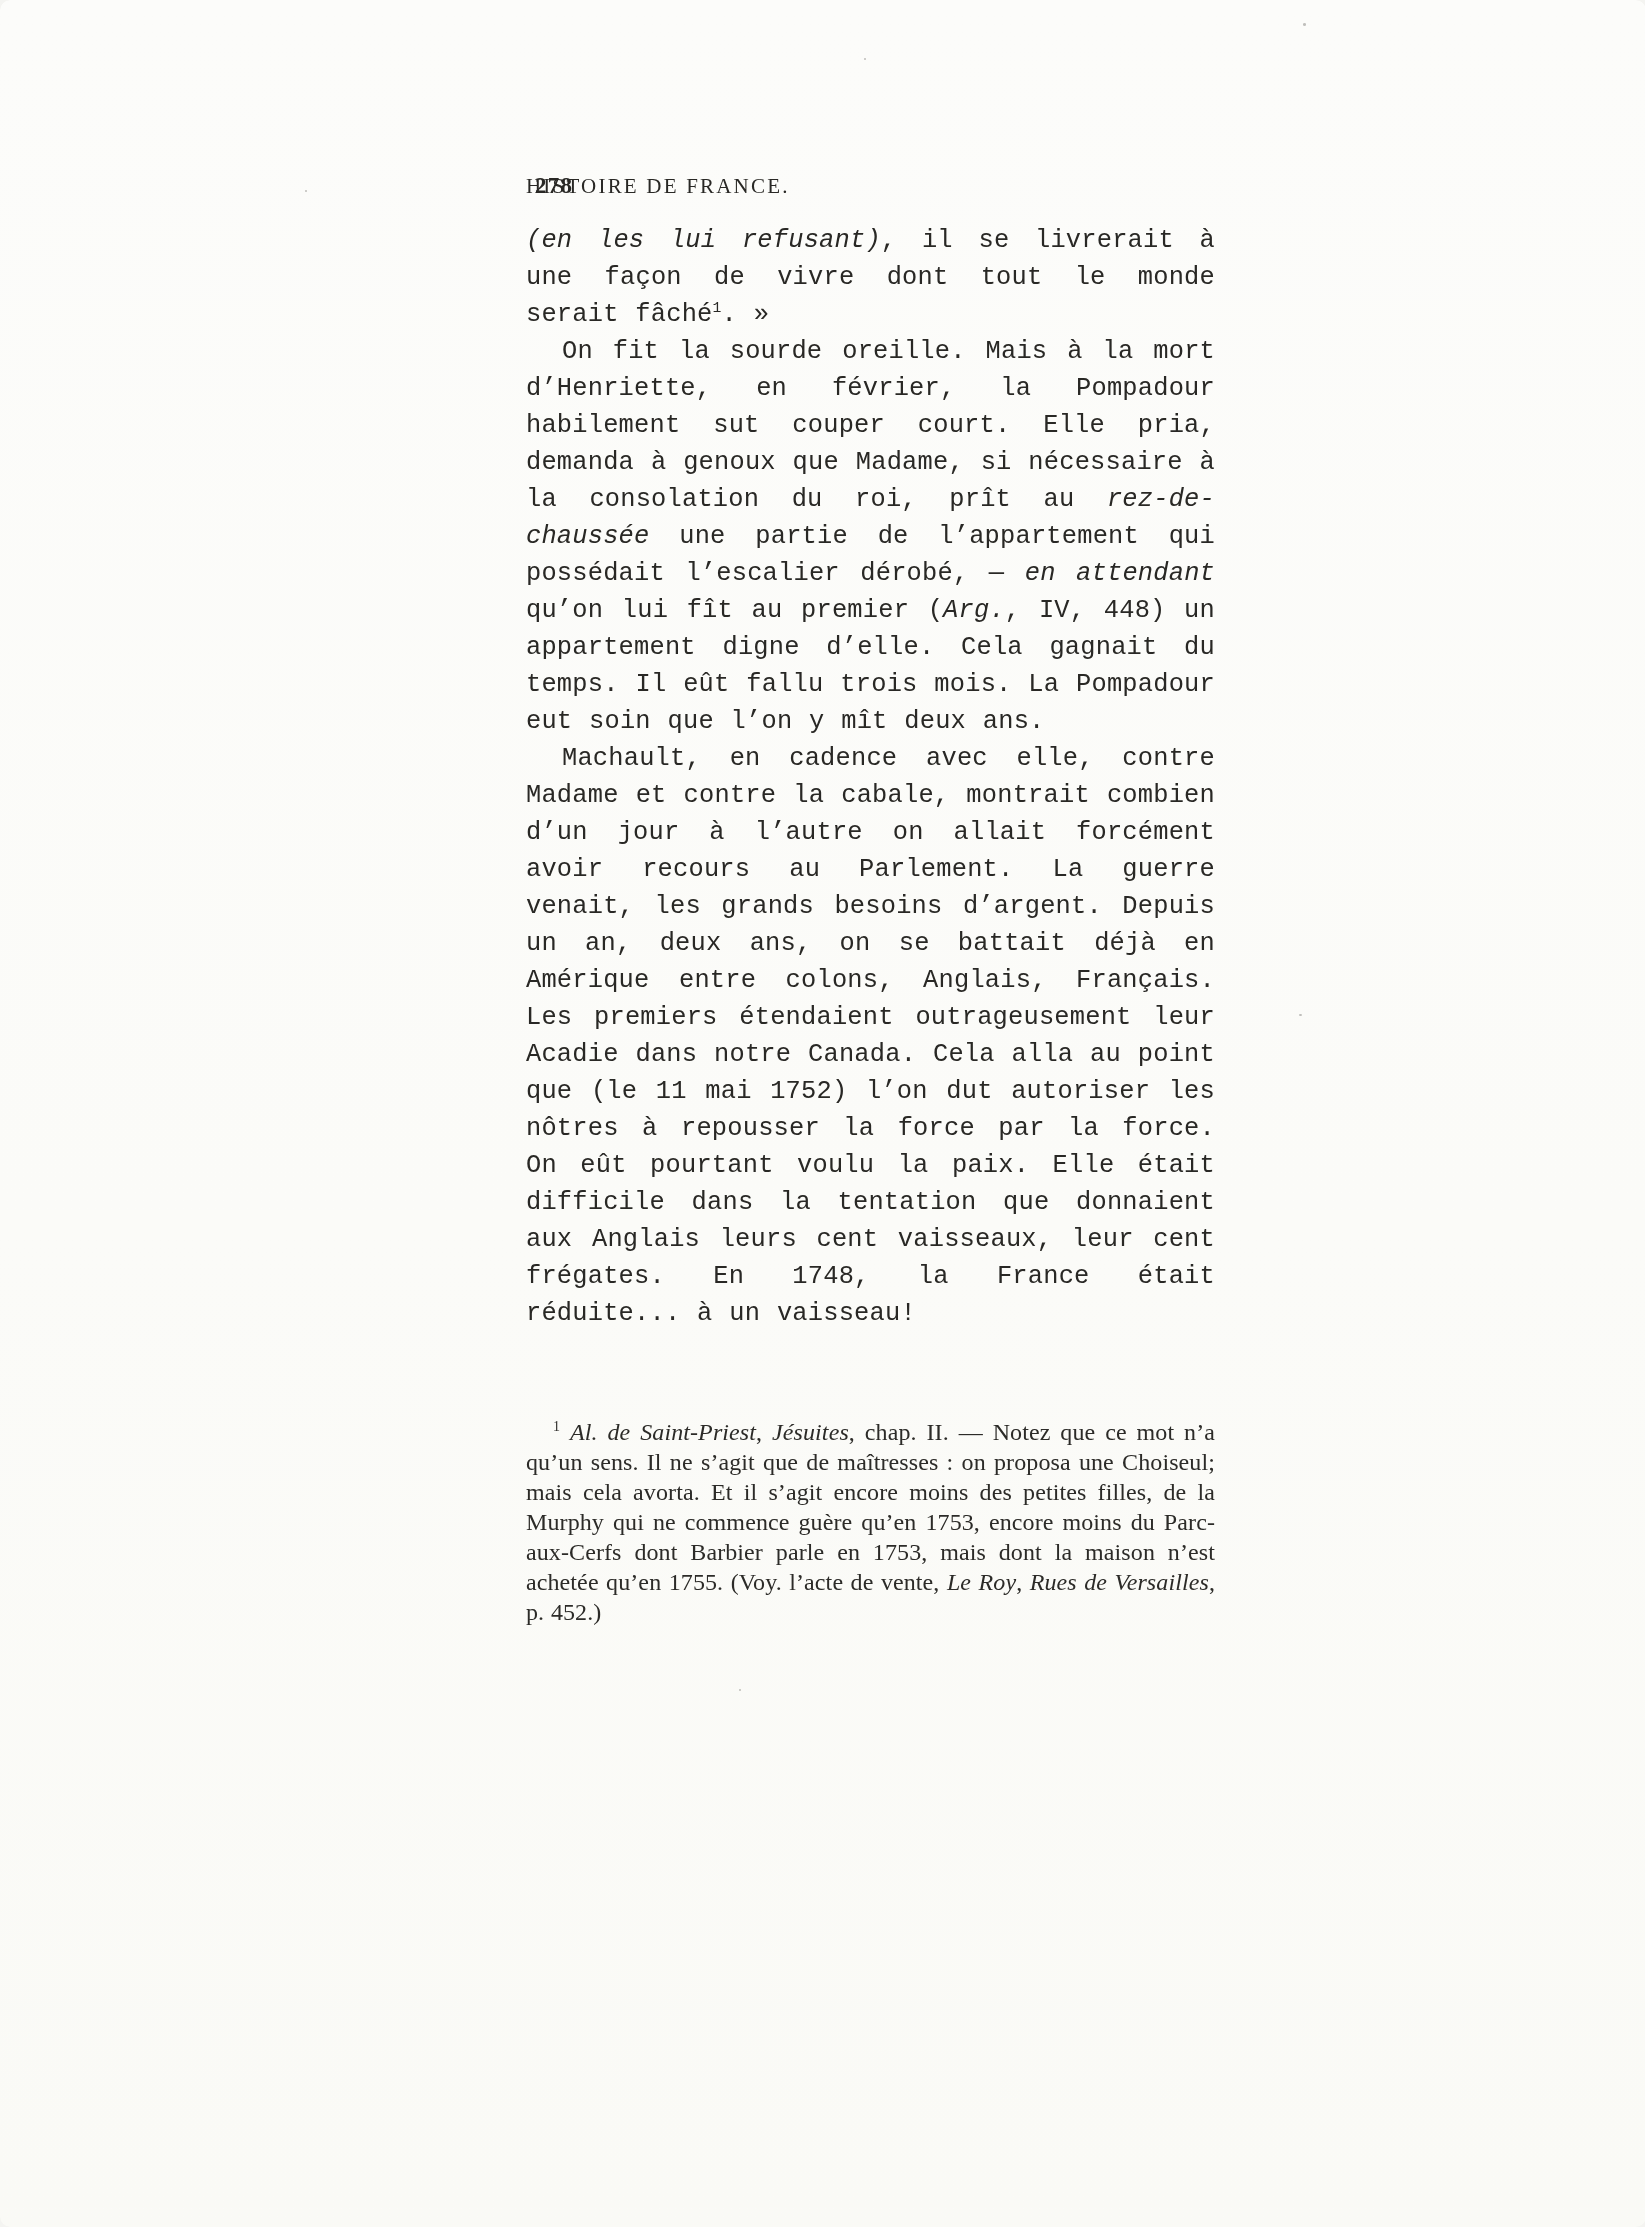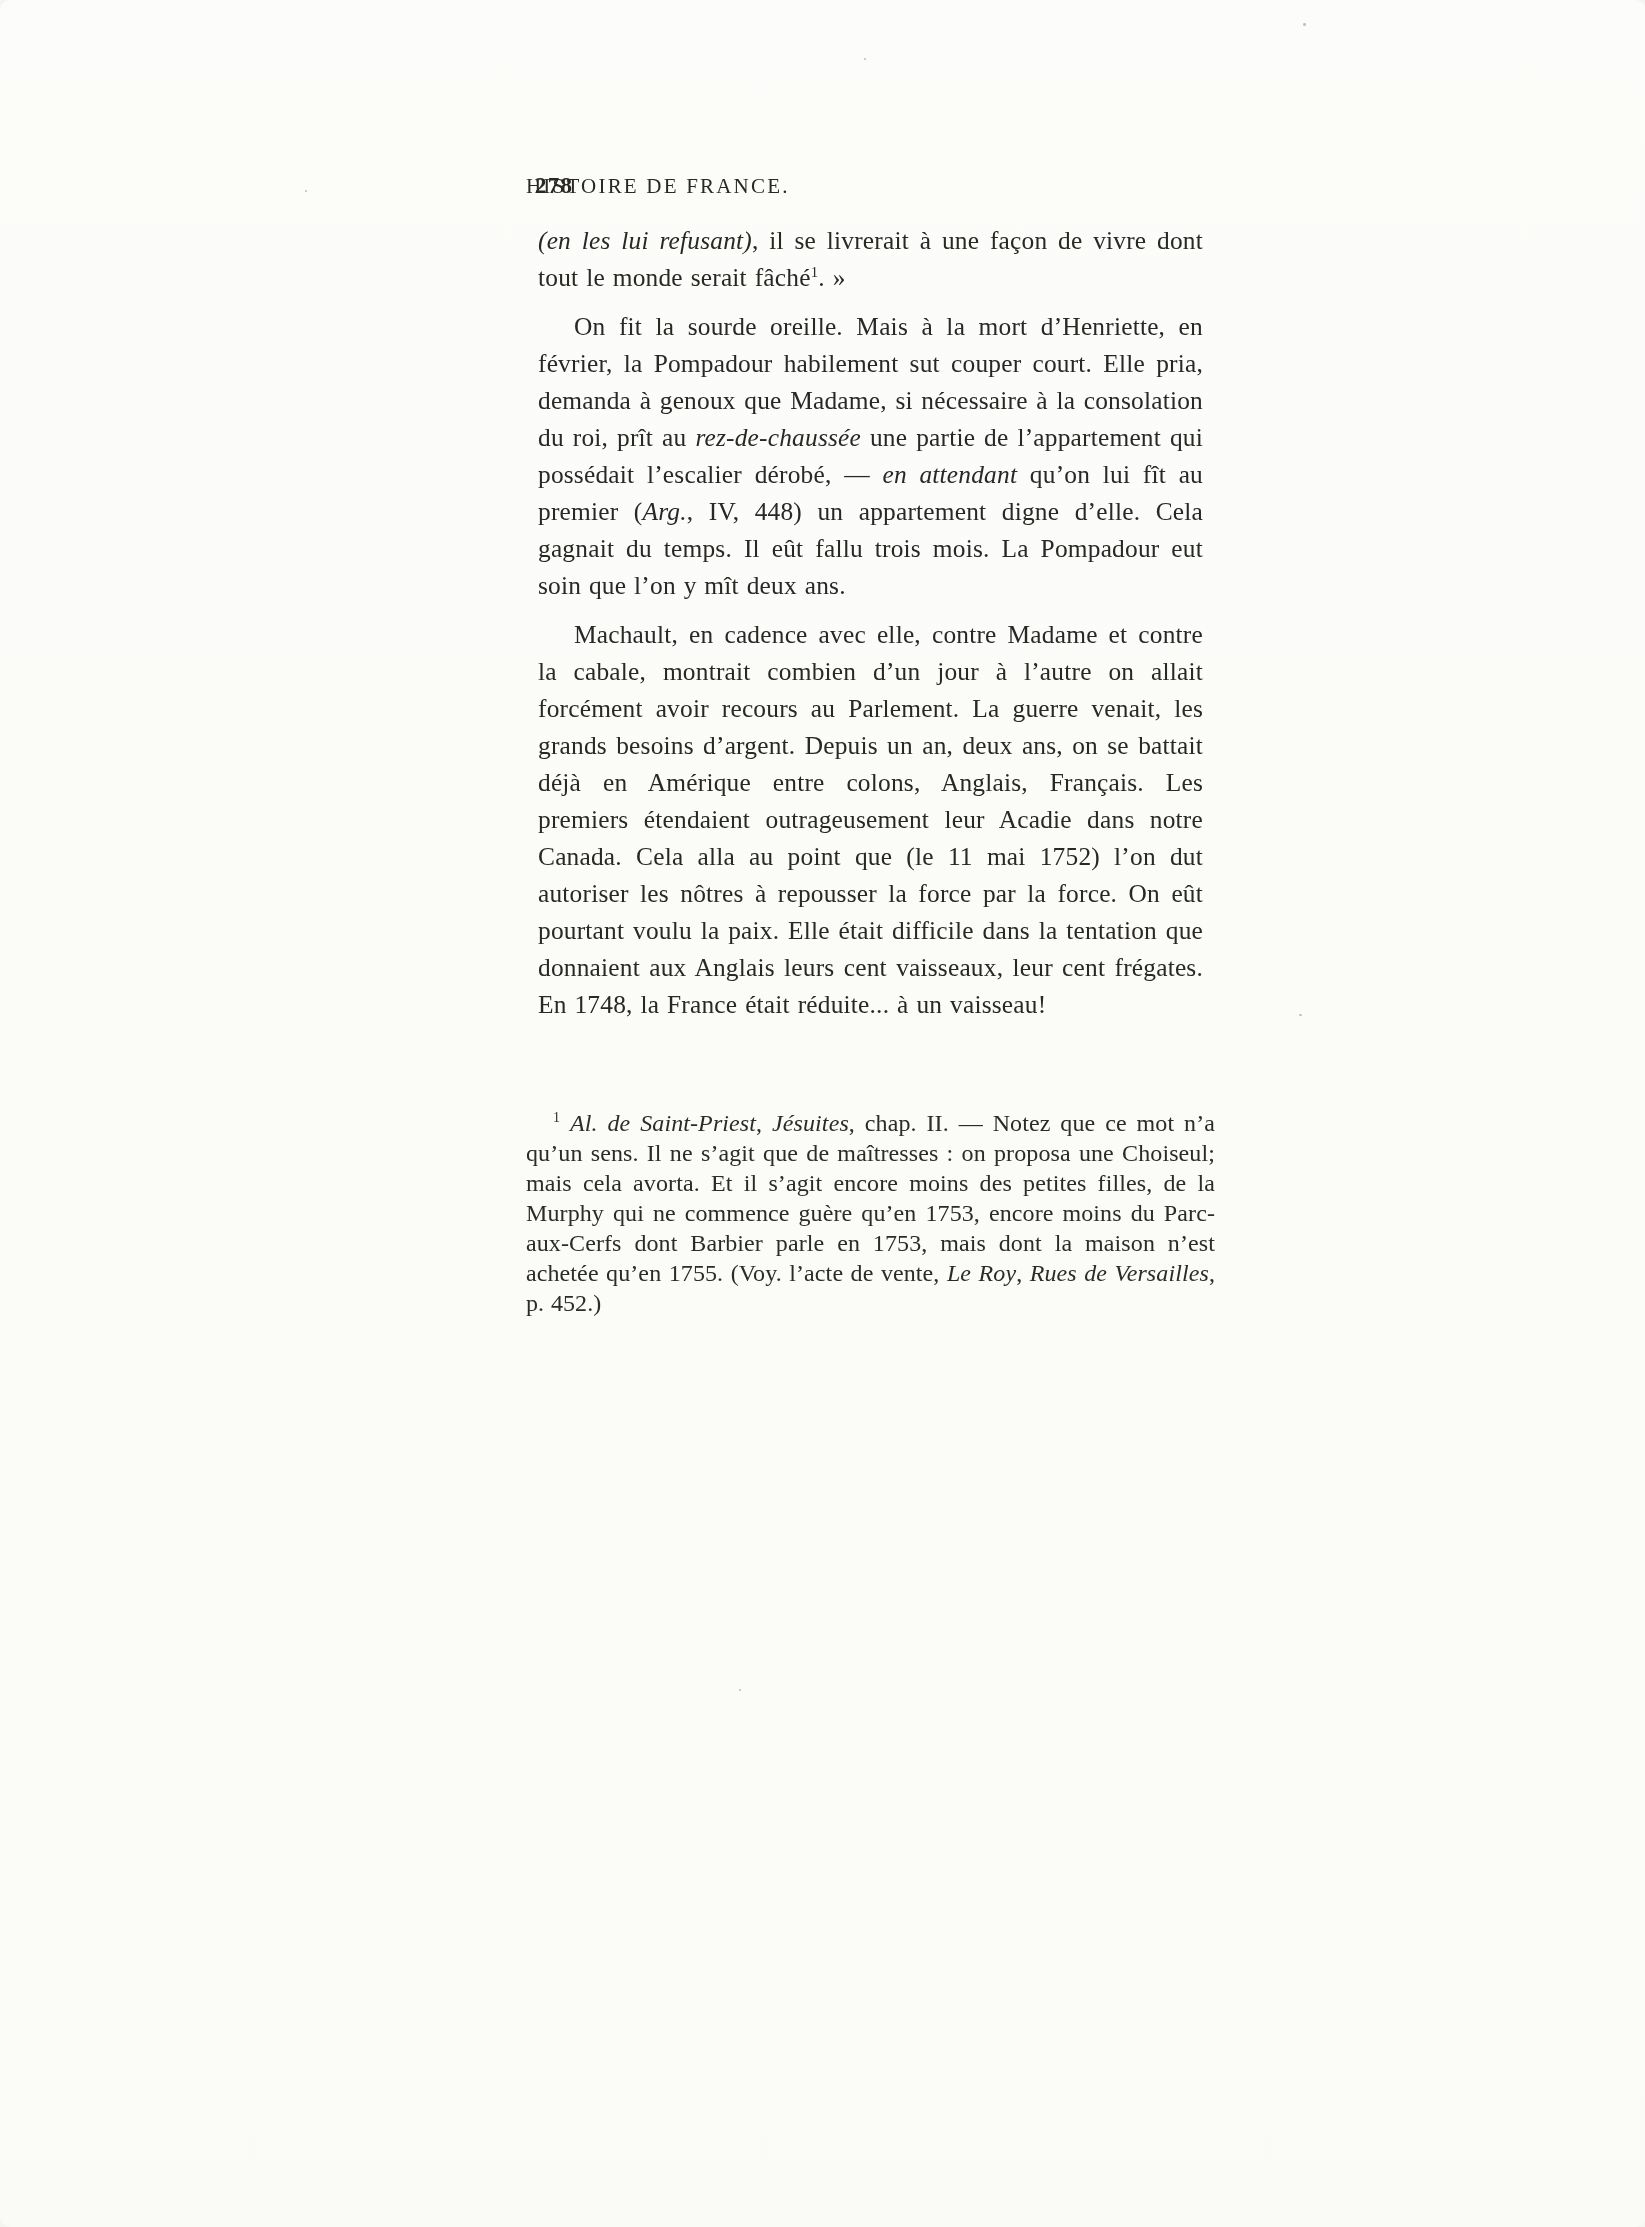--- a/index.html
+++ b/index.html
@@ -54,21 +54,21 @@
   }
 
   .page-body {
     font-size: 25.4px;
     line-height: 37px;
     text-align: justify;
     letter-spacing: 0.2px;
     word-spacing: 1.3px;
   }
 
-  .page-body p { margin: 12px; }
+  .page-body p { margin: 0; font-family: Liberation Mono, monospace; }
   .page-body p.indent { text-indent: 36px; }
 
   sup.fnref {
     font-size: 0.58em;
     vertical-align: super;
     line-height: 0;
   }
 
   .footnote {
     margin-top: 85px;

